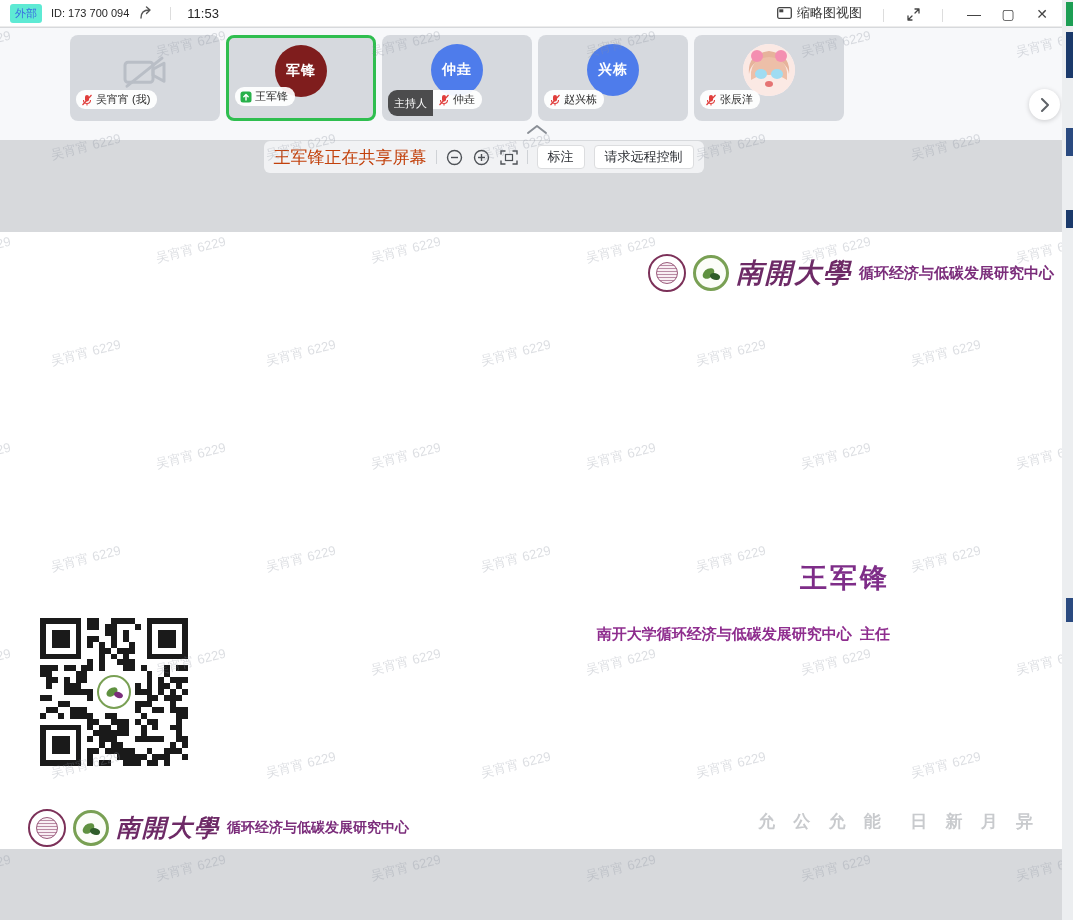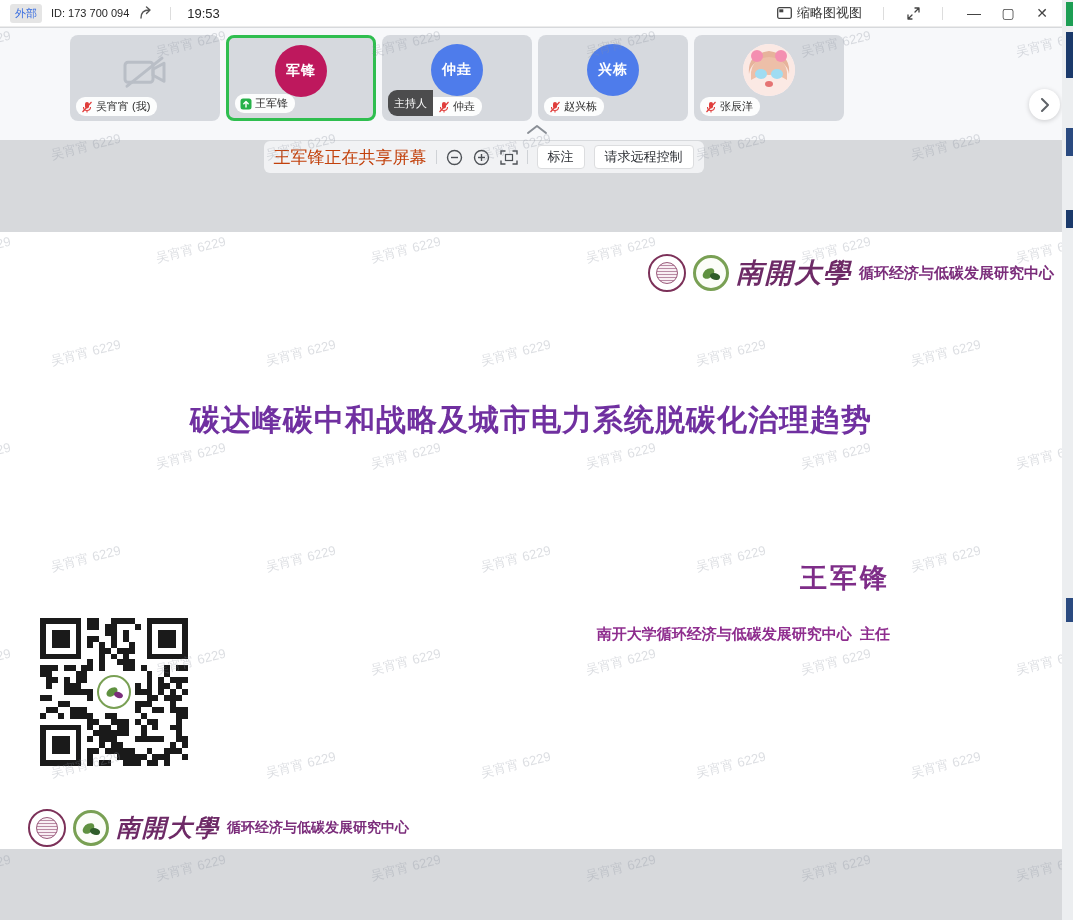--- a/index.html
+++ b/index.html
@@ -3,39 +3,39 @@
 <meta charset="utf-8">
 <style>
   * { margin:0; padding:0; box-sizing:border-box; }
   html,body { width:1073px; height:920px; overflow:hidden; }
   body { font-family:"Liberation Sans","DejaVu Sans",sans-serif; background:#d7d9dc; position:relative; }
 
   
   .titlebar { position:absolute; left:0; top:0; width:1062px; height:27px; background:#fff;
     border-bottom:1px solid #ececec; display:flex; align-items:center; padding:0 10px; z-index:40; }
   .tb-left { display:flex; align-items:center; gap:9px; }
-  .ext-badge { background:#e5e5e5; color:#3a6ee0; font-size:11px; padding:2px 5px; border-radius:3px; }
+  .ext-badge { background:#5eead4; color:#3a6ee0; font-size:11px; padding:2px 5px; border-radius:3px; }
   .meeting-id { font-size:11px; color:#262626; }
   .tb-icon { width:16px; height:16px; display:inline-flex; align-items:center; justify-content:center; color:#555; }
   .tb-divider { width:1px; height:13px; background:#ddd; margin:0 7px; }
   .tb-time { font-size:13px; color:#262626; }
-  .tb-right { margin-left:auto; display:flex; align-items:center; gap:14px; }
+  .tb-right { margin-left:auto; display:flex; align-items:flex-end; gap:14px; }
   .thumb-view { display:flex; align-items:center; gap:5px; font-size:13px; color:#333; cursor:default; }
   .win-btn { font-size:14px; color:#444; width:20px; text-align:center; }
 
   
   .strip { position:absolute; left:0; top:28px; width:1062px; height:112px; background:#f7f8fa; z-index:10; }
   .tiles { position:absolute; left:70px; top:7px; display:flex; gap:6px; }
   .tile { position:relative; width:150px; height:86px; background:#d6d9de; border-radius:8px; }
   .tile.active { border:3px solid #2fbe4f; }
   .avatar { position:absolute; left:50%; top:9px; transform:translateX(-50%); width:52px; height:52px;
     border-radius:50%; display:flex; align-items:center; justify-content:center;
     color:#fff; font-size:14px; font-weight:bold; letter-spacing:1px; }
   .tile.active .avatar { top:7px; }
-  .label { position:absolute; left:6px; bottom:5px; display:flex; align-items:flex-end; height:26px; }
+  .label { position:absolute; left:6px; bottom:5px; display:flex; align-items:flex-start; height:26px; }
   .host-badge { background:rgba(45,45,45,.82); color:#fff; font-size:11px; padding:13px 6px; height:19px;
     display:flex; align-items:center; border-radius:9px 0 0 9px; }
   .name-pill { background:rgba(255,255,255,.93); border-radius:9px; height:19px; display:flex;
     align-items:center; gap:3px; padding:0 7px 0 5px; font-size:11px; color:#2b2b2b; }
   .host-badge + .name-pill { border-radius:0 9px 9px 0; }
   .cam-off { position:absolute; left:50%; top:50%; transform:translate(-50%,-60%); }
   .plaid {
     background-color:#a81638;
     background-image:
       repeating-linear-gradient(0deg, rgba(60,0,10,.55) 0 2px, transparent 2px 6px),
@@ -110,21 +110,21 @@
 <div class="titlebar">
   <div class="tb-left">
     <span class="ext-badge">外部</span>
     <span class="meeting-id">ID: 173 700 094</span>
     <span class="tb-icon">
       <svg width="14" height="14" viewBox="0 0 14 14">
           <path d="M2 12 C2 6 6 4 10 4 M7.5 1 L11 4 L7.5 7.5" fill="none" stroke="#555" stroke-width="1.4" stroke-linecap="round" stroke-linejoin="round"></path>
         </svg>
     </span>
     <span class="tb-divider"></span>
-    <span class="tb-time">19:53</span>
+    <span class="tb-time">11:53</span>
   </div>
   <div class="tb-right">
     <span class="thumb-view">
       <svg width="15" height="12" viewBox="0 0 15 12">
           <rect x="0.7" y="0.7" width="13.6" height="10.6" rx="1.5" fill="none" stroke="#444" stroke-width="1.3"></rect>
           <rect x="2.3" y="2.3" width="4" height="3" fill="#444"></rect>
         </svg>
       <span>缩略图视图</span>
     </span>
     <span class="tb-divider"></span>
@@ -157,21 +157,21 @@
               <rect x="4" y="1" width="4" height="6.5" rx="2" fill="#e03e3c"></rect>
               <path d="M2.5 6 a3.5 3.5 0 0 0 7 0 M6 9.5 v2" fill="none" stroke="#e03e3c" stroke-width="1.1"></path>
               <line x1="1.5" y1="11" x2="10.5" y2="1" stroke="#e03e3c" stroke-width="1.2"></line>
             </svg>
           <span>吴宵宵 (我)</span>
         </span>
       </div>
     </div>
 
     <div class="tile active">
-      <span class="avatar" style="background: #be185d; text-align: right;">
+      <span class="avatar" style="background: #7f1d1d; text-align: right;">
           <span>军锋</span>
         </span>
       <div class="label">
         <span class="name-pill">
           <svg width="12" height="12" viewBox="0 0 12 12">
               <rect x="0.5" y="0.5" width="11" height="11" rx="2.5" fill="#27b14a"></rect>
               <path d="M6 9 V4 M3.8 5.8 L6 3.5 L8.2 5.8" fill="none" stroke="#fff" stroke-width="1.4" stroke-linecap="round" stroke-linejoin="round"></path>
             </svg>
           <span>王军锋</span>
         </span>
@@ -286,21 +286,20 @@
           <span class="seal-inner"></span>
         </span>
       <span class="green-logo">
           <span class="leaf1"></span>
           <span class="leaf2"></span>
         </span>
       <span class="calligraphy">南開大學</span>
       <span class="org-name">循环经济与低碳发展研究中心</span>
     </div>
 
-    <div class="slide-title">碳达峰碳中和战略及城市电力系统脱碳化治理趋势</div>
 
     <div class="speaker-block">
       <div class="speaker-name">王军锋</div>
       <div class="affil-line">南开大学循环经济与低碳发展研究中心  主任</div>
     </div>
 
     <div class="qr-wrap">
       <svg id="qr-svg" width="148" height="148" viewBox="0 0 25 25" shape-rendering="crispEdges">
           <rect x="8" y="0" width="1" height="1" fill="#1a1a1a"></rect>
           <rect x="9" y="0" width="1" height="1" fill="#1a1a1a"></rect>
@@ -518,20 +517,21 @@
           <span class="seal-inner"></span>
         </span>
       <span class="green-logo">
           <span class="leaf1"></span>
           <span class="leaf2"></span>
         </span>
       <span class="calligraphy" style="font-size:24px;">南開大學</span>
       <span class="org-name" style="font-size:14px;">循环经济与低碳发展研究中心</span>
     </div>
 
+    <div class="motto">允 公 允 能  日 新 月 异</div>
 
   </div>
 </div>
 
 <div class="sliver">
   <i style="top:2px;  height:24px; background:#1d9e54;"></i>
   <i style="top:32px; height:46px; background:#1b3a6b;"></i>
   <i style="top:128px;height:28px; background:#2a4a80;"></i>
   <i style="top:210px;height:18px; background:#1b3a6b;"></i>
   <i style="top:598px;height:24px; background:#2a4a80;"></i>

